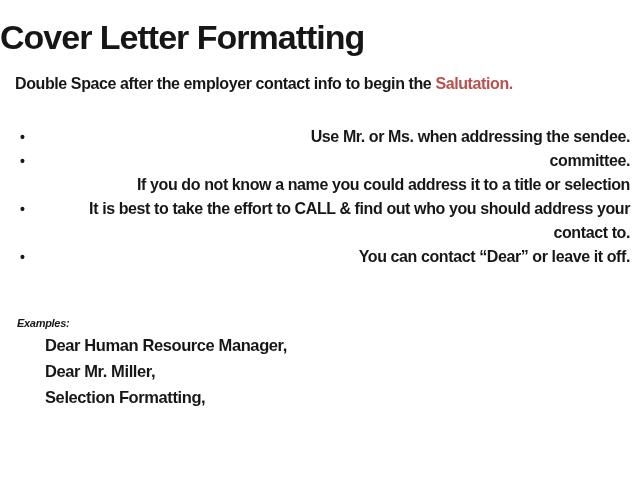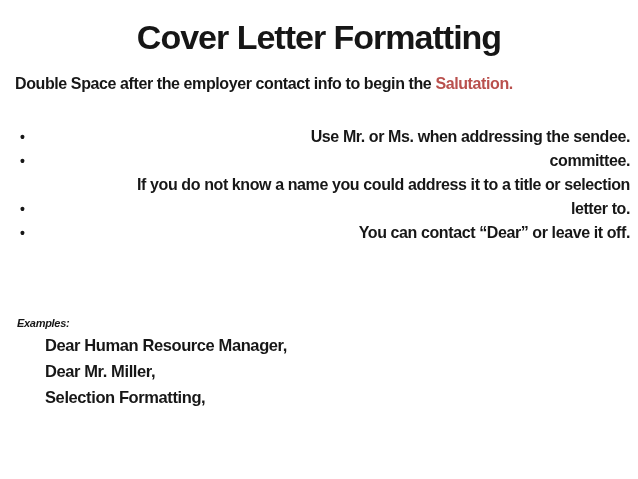--- a/index.html
+++ b/index.html
@@ -16,21 +16,20 @@
     font-family: "Liberation Sans", sans-serif;
     font-weight: bold;
     color: #171717;
   }
   .title {
     position: absolute;
     top: 16px;
     left: 0;
     right: 0;
     margin: 0;
-    text-align: center;
     font-size: 34px;
     line-height: 1.25;
     letter-spacing: -1px;
     color: #161616;
   }
   .intro {
     position: absolute;
     top: 72px;
     left: 15px;
     right: 10px;
@@ -112,21 +111,22 @@
     </li>
 
     <li class="bullet-item">
       <span class="bullet-dot">•</span>
       <p class="bullet-line">committee.</p>
       <p class="bullet-line">If you do not know a name you could address it to a title or selection</p>
     </li>
 
     <li class="bullet-item">
       <span class="bullet-dot">•</span>
-      <p class="bullet-line">letter to.</p>
+      <p class="bullet-line">It is best to take the effort to CALL &amp; find out who you should address your</p>
+      <p class="bullet-line">contact to.</p>
     </li>
 
     <li class="bullet-item">
       <span class="bullet-dot">•</span>
       <p class="bullet-line">You can contact “Dear” or leave it off.</p>
     </li>
 
   </ul>
 
   <p class="examples-heading">Examples:</p>

